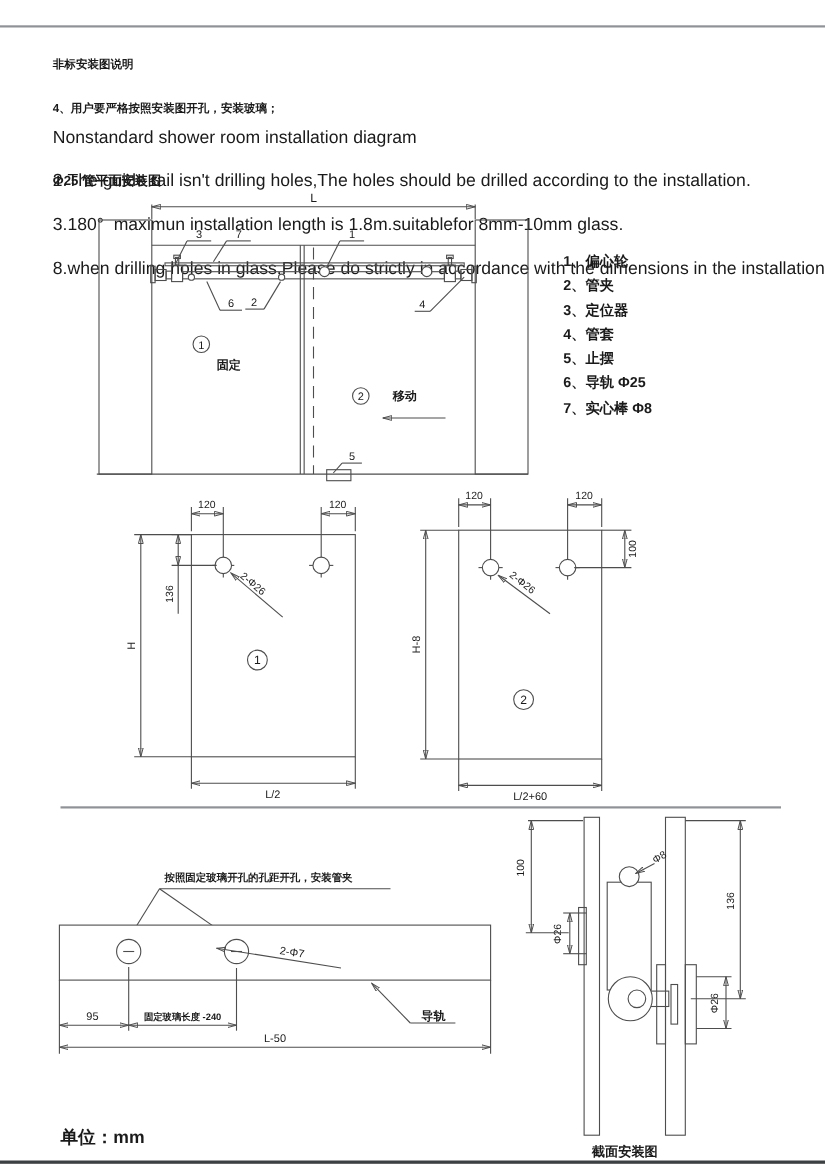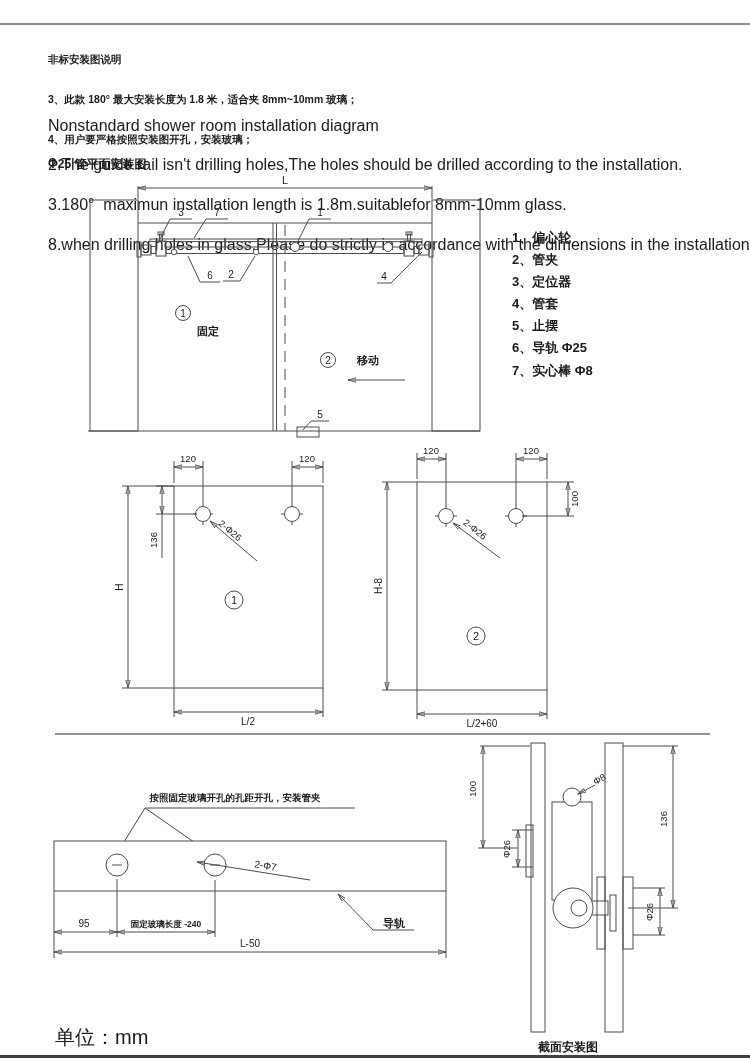--- a/index.html
+++ b/index.html
@@ -4,21 +4,21 @@
 <style>
   html,body{margin:0;padding:0;background:#fff;}
   .page{position:relative;width:750px;height:1061px;background:#fff;overflow:hidden;
         font-family:"Liberation Sans","DejaVu Sans",sans-serif;color:#1a1a1a;}
   .hline{position:absolute;background:#8f9296;}
   .notes-cn{position:absolute;left:48px;top:27px;font-size:10.5px;font-weight:bold;line-height:13.2px;white-space:pre;}
   .notes-en{position:absolute;left:48px;top:92px;font-size:16px;font-weight:normal;line-height:13.3px;white-space:pre;}
   .section-title{position:absolute;left:48px;top:156px;font-size:12px;font-weight:bold;}
   .legend{position:absolute;left:512px;top:229px;font-size:13px;font-weight:bold;}
   .legend div{height:22.1px;}
-  .unit{position:absolute;left:55px;top:1024px;font-size:20px;font-weight:normal;}
+  .unit{position:absolute;left:55px;top:1024px;font-size:16px;font-weight:bold;}
   .caption{position:absolute;left:538px;top:1039px;font-size:12px;font-weight:bold;}
   svg{position:absolute;overflow:visible;}
   svg line,svg rect,svg circle,svg path,svg polyline{stroke:#4d4d4d;stroke-width:1;fill:none;}
   svg .fw{fill:#fff;}
   svg text{stroke:none;fill:#1a1a1a;font-family:"Liberation Sans","DejaVu Sans",sans-serif;}
   .t9{font-size:9.5px;} .t10{font-size:10px;} .t11{font-size:11px;}
   .b{font-weight:bold;} .mid{text-anchor:middle;}
 </style>
 </head>
 <body>
@@ -42,21 +42,20 @@
         <rect width="13" height="13" fill="#fff" stroke="none"></rect>
         <path d="M-2 15 L15 -2" stroke="#7a7a7a" stroke-width="0.9"></path>
       </pattern>
     </defs>
   </svg>
 
   <div class="hline" style="left:0;top:23px;width:750px;height:2px;"></div>
 
   <div class="notes-cn">
     <div>非标安装图说明</div>
-    <div>3、此款 180° 最大安装长度为 1.8 米，适合夹 8mm~10mm 玻璃；</div>
     <div>4、用户要严格按照安装图开孔，安装玻璃；</div>
   </div>
 
   <div class="notes-en">
     <div>Nonstandard shower room installation diagram</div>
     <div>2.The guide rail isn't drilling holes,The holes should be drilled according to the installation.</div>
     <div>3.180°  maximun installation length is 1.8m.suitablefor 8mm-10mm glass.</div>
     <div>8.when drilling holes in glass.Please do strictly in accordance with the dimensions in the installation diagram.</div>
   </div>
 

